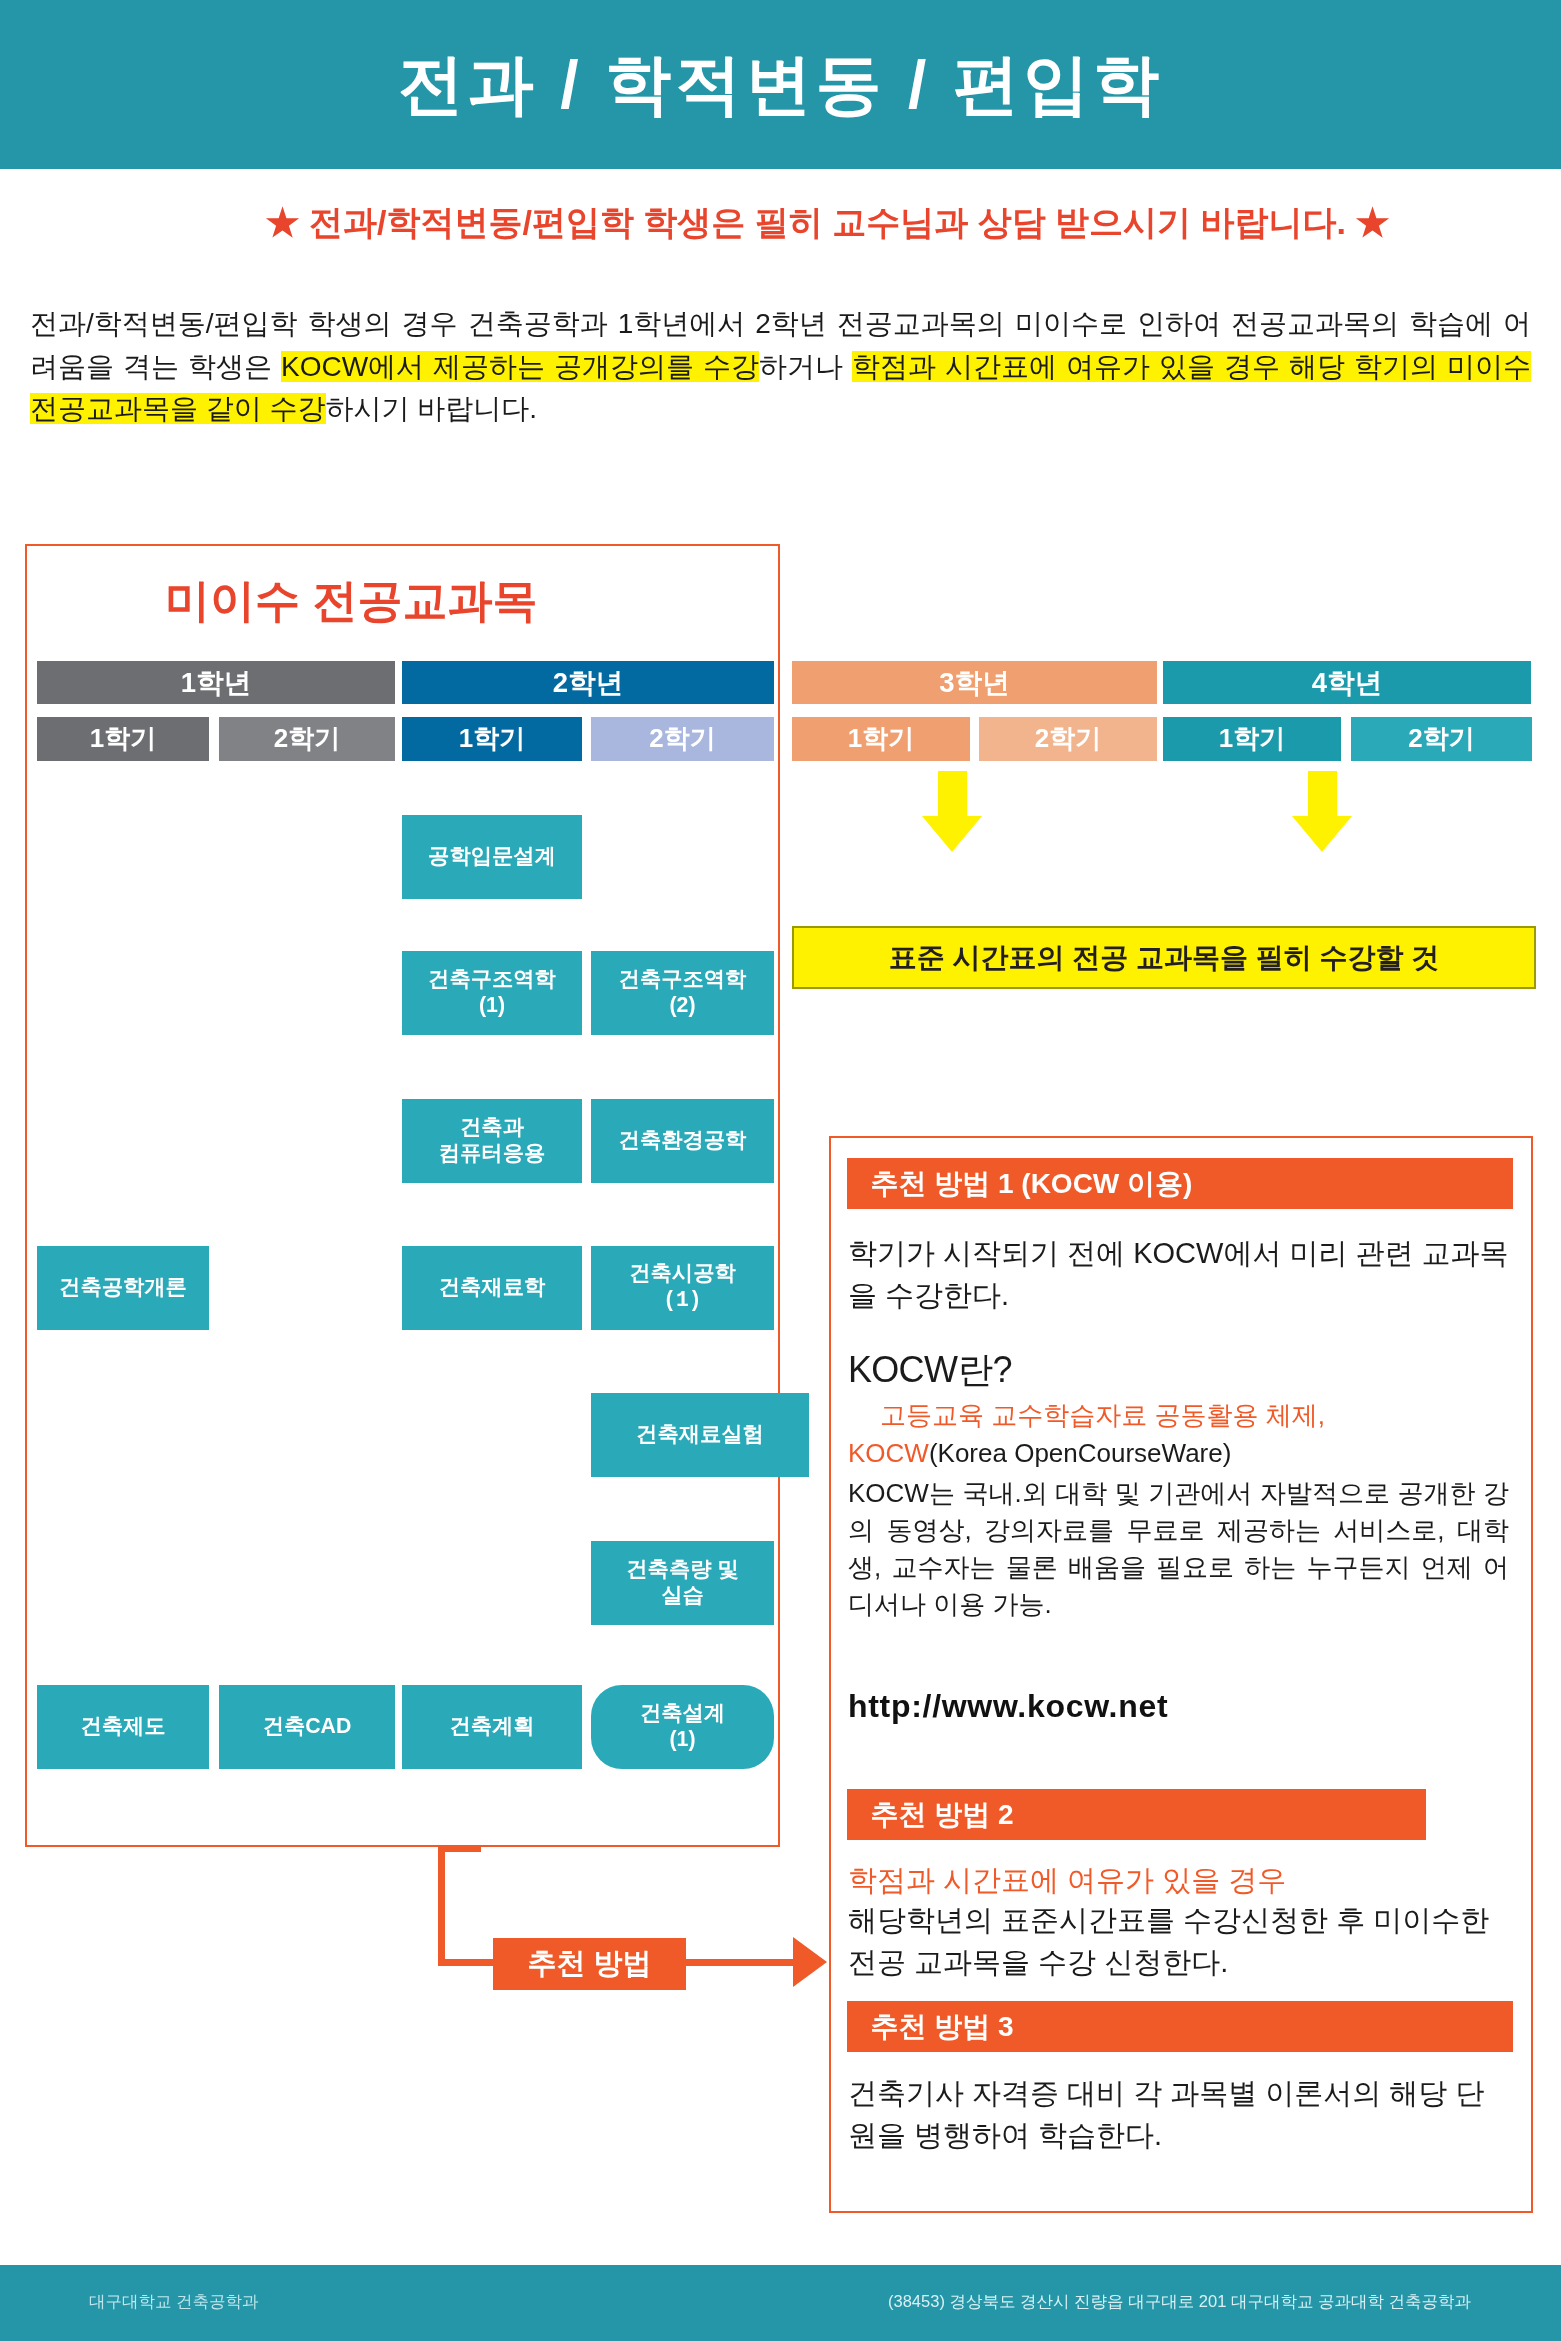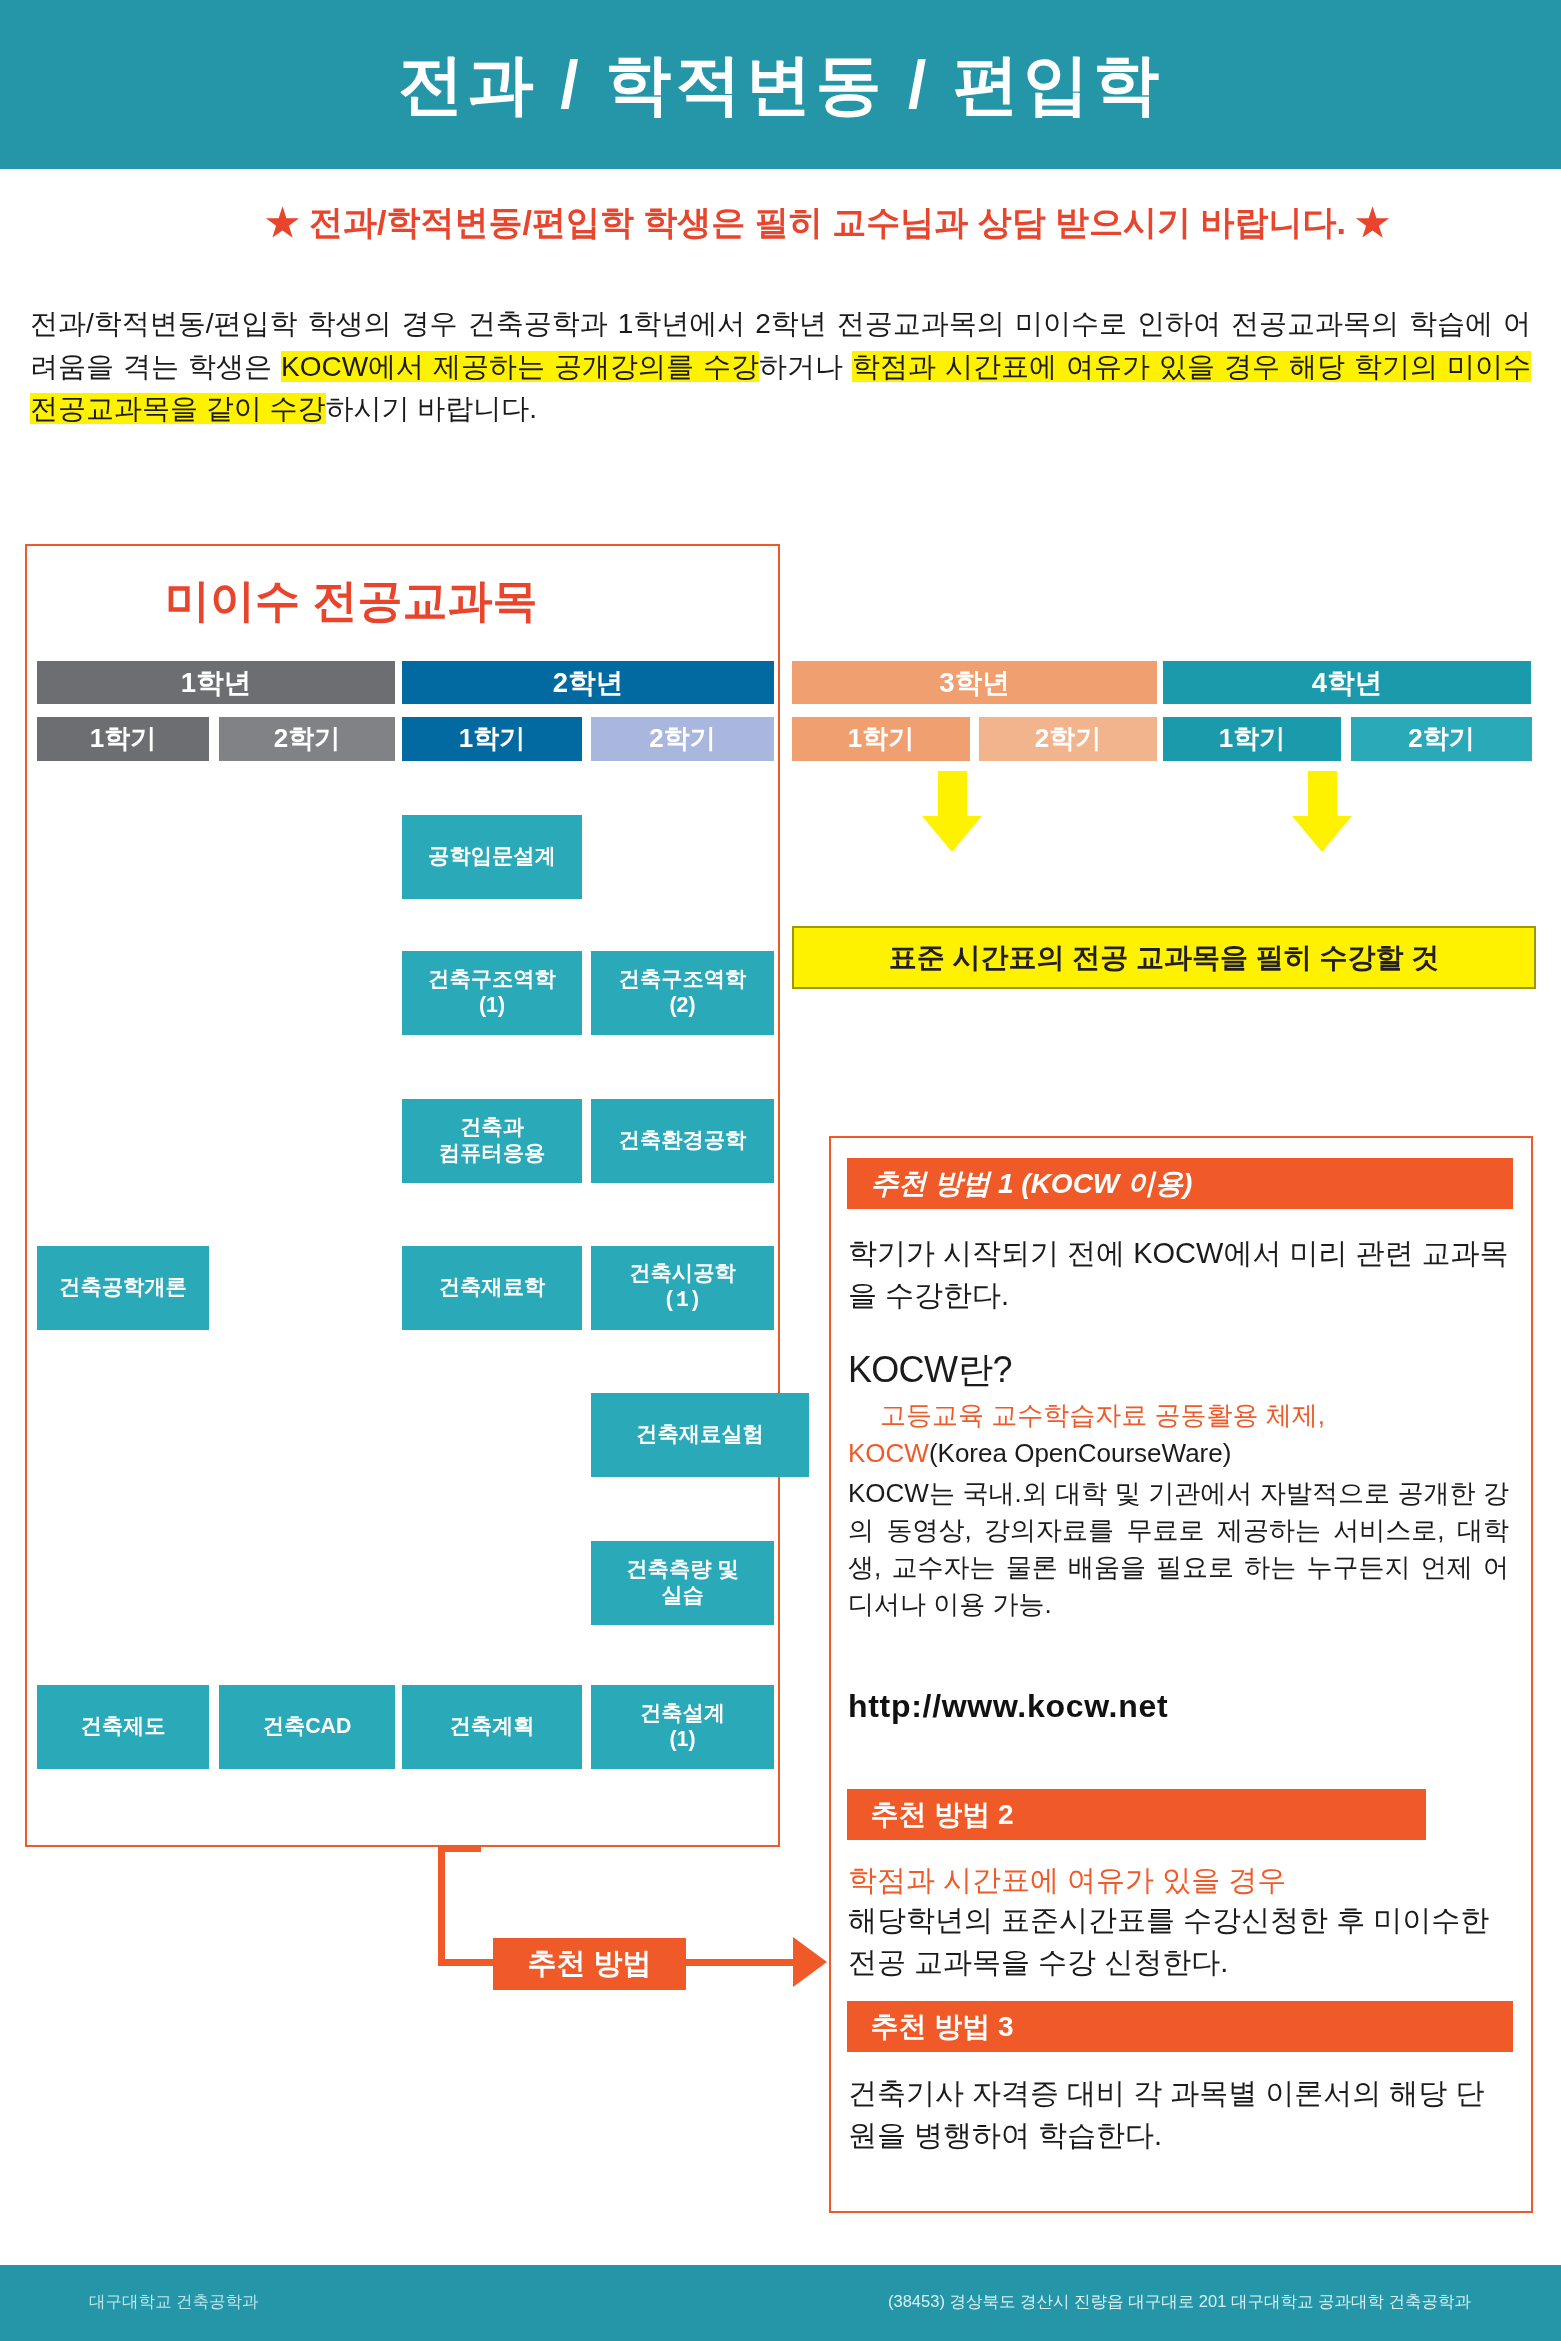--- a/index.html
+++ b/index.html
@@ -283,37 +283,37 @@
   <div class="cell course-cell c-course" style="left:402px; top:1685px; width:180px; height:84px;">건축계획</div>
 
   <div class="cell course-cell c-course" style="left:591px; top:951px; width:183px; height:84px; white-space:pre-line;">건축구조역학
 (2)</div>
   <div class="cell course-cell c-course" style="left:591px; top:1099px; width:183px; height:84px;">건축환경공학</div>
   <div class="cell course-cell c-course" style="left:591px; top:1246px; width:183px; height:84px; white-space:pre-line;font-family:Liberation Mono, monospace;">건축시공학
 (1)</div>
   <div class="cell course-cell c-course" style="left:591px; top:1393px; width:218px; height:84px;">건축재료실험</div>
   <div class="cell course-cell c-course" style="left:591px; top:1541px; width:183px; height:84px; white-space:pre-line;">건축측량 및
 실습</div>
-  <div class="cell course-cell c-course" style="left:591px; top:1685px; width:183px; height:84px; white-space:pre-line;">건축설계
+  <div class="cell course-cell c-course" style="left:591px; top:1685px; width:183px; height:84px; white-space:pre-line;border-radius:31px;">건축설계
 (1)</div>
 
   <div class="cell course-cell c-course" style="left:37px;  top:1246px; width:172px; height:84px;">건축공학개론</div>
   <div class="cell course-cell c-course" style="left:37px;  top:1685px; width:172px; height:84px;">건축제도</div>
   <div class="cell course-cell c-course" style="left:219px; top:1685px; width:176px; height:84px;">건축CAD</div>
 
   <div class="arrow-stem" style="left:938px; top:771px; width:29px; height:47px;"></div>
   <div class="arrow-head" style="left:922px; top:816px;"></div>
   <div class="arrow-stem" style="left:1308px; top:771px; width:29px; height:47px;"></div>
   <div class="arrow-head" style="left:1292px; top:816px;"></div>
 
   <div class="yellow-banner">표준 시간표의 전공 교과목을 필히 수강할 것</div>
 
   <div class="right-panel"></div>
 
-  <div class="method-head" style="left:847px; top:1158px; width:666px;font-style:italic;">추천 방법 1 (KOCW 이용)</div>
+  <div class="method-head" style="left:847px; top:1158px; width:666px;">추천 방법 1 (KOCW 이용)</div>
   <div class="method-body" style="left:848px; top:1232px; width:661px;">학기가 시작되기 전에 KOCW에서 미리 관련 교과목을 수강한다.</div>
   <div class="kocw-q" style="left:848px; top:1346px;">KOCW란?</div>
   <div class="kocw-desc" style="left:848px; top:1397px; width:661px;margin-left:32px;">
     <span class="orange">고등교육 교수학습자료 공동활용 체제,</span>
   </div>
   <div class="kocw-desc" style="left:848px; top:1435px; width:661px;">
     <span class="orange">KOCW</span><span>(Korea OpenCourseWare)</span>
   </div>
   <div class="kocw-desc" style="left:848px; top:1475px; width:661px; text-align:justify;">KOCW는 국내.외 대학 및 기관에서 자발적으로 공개한 강의 동영상, 강의자료를 무료로 제공하는 서비스로, 대학생, 교수자는 물론 배움을 필요로 하는 누구든지 언제 어디서나 이용 가능.</div>
   <a class="kocw-url" style="left:848px; top:1688px; text-decoration:none;" href="#">http://www.kocw.net</a>

